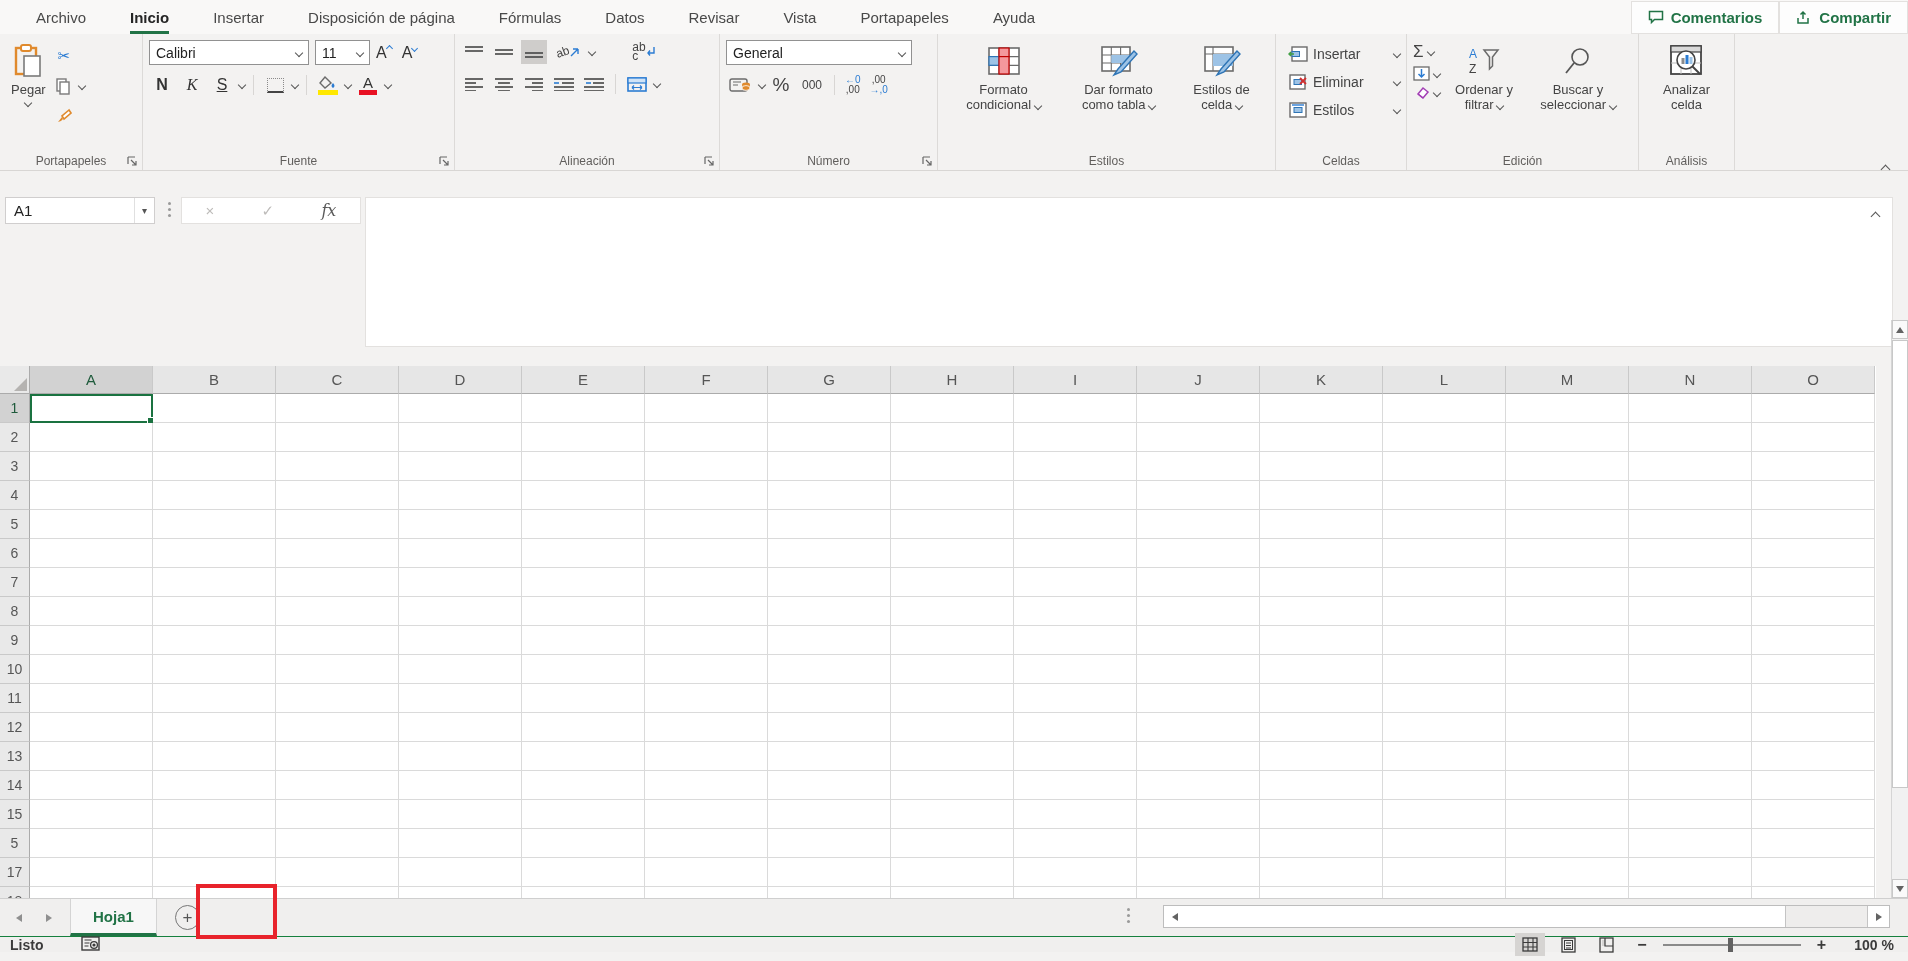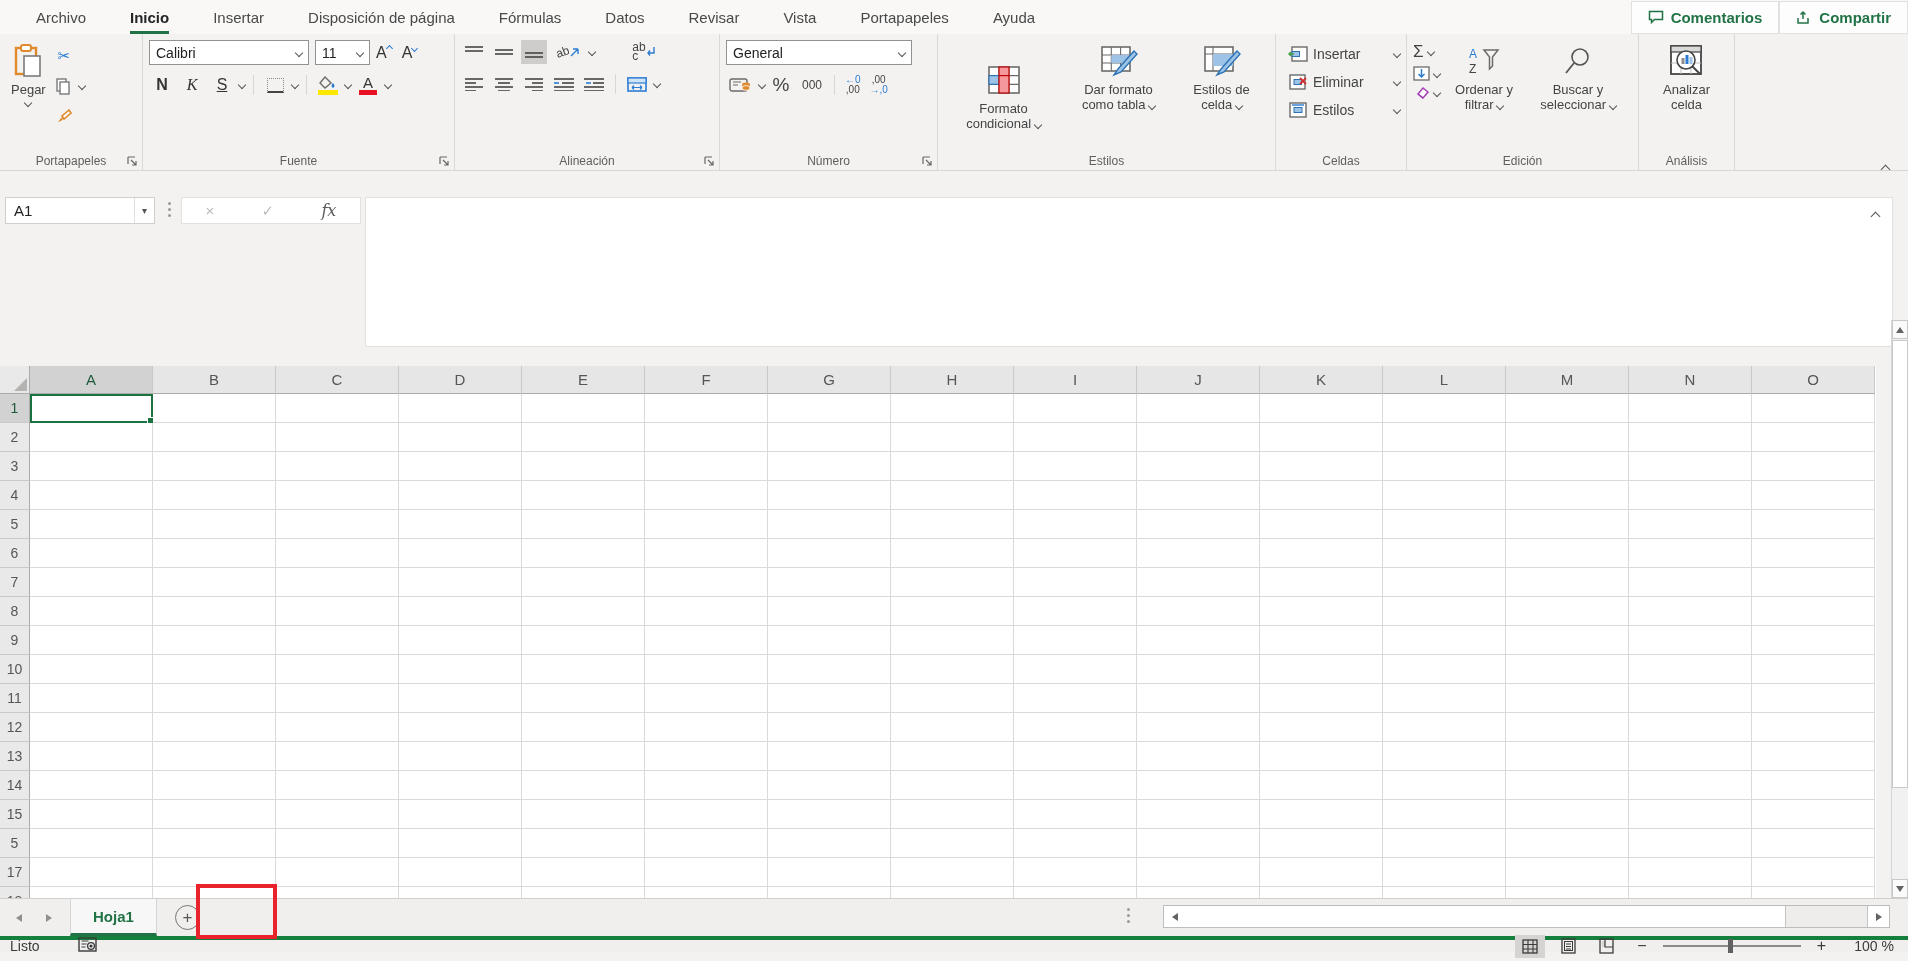--- a/index.html
+++ b/index.html
@@ -157,22 +157,22 @@
   .hs-right { width:22px; display:flex; align-items:center; justify-content:center; background:#fff;
               border-left:1px solid #c4c4c4; }
   .tab-dots { position:absolute; left:1127px; top:908px; }
 
   
   .annotation-box { position:absolute; left:196px; top:884px; width:81px; height:55px;
                     border:4px solid #e8232b; z-index:50; pointer-events:none; }
 
   
   .statusbar { position:absolute; left:0; top:936px; width:1908px; height:16px; background:#f0efee;
-               border-top:4px solid #15803d; display:flex; align-items:center; font-size:14px;
-               color:#3b3b3b; }
+               border-top:1px solid #15803d; display:flex; align-items:center; font-size:14px;
+               color:#3b3b3b;font-weight:bold; }
   .sb-mode { padding-left:10px; }
   .sb-macro { margin-left:38px; }
   .sb-right { margin-left:auto; display:flex; align-items:center; gap:8px; padding-right:14px; }
   .viewbtn { width:30px; height:23px; display:flex; align-items:center; justify-content:center; }
   .viewbtn.active { background:#d6d4d2; }
   .zoom-minus, .zoom-plus { font-size:16px; color:#3b3b3b; padding:0 8px; }
   .zoom-track { width:138px; height:2px; background:#8a8a8a; position:relative; }
   .zoom-thumb { position:absolute; left:65px; top:-6px; width:5px; height:14px; background:#616161; }
   .zoom-label { width:52px; text-align:right; }
 </style>
@@ -454,21 +454,21 @@
     <span class="launcher">
       <svg width="11" height="11" viewBox="0 0 11 11">
           <path d="M1 1 v7 M1 1 h7" stroke="#666" stroke-width="1.2" fill="none"></path>
           <path d="M4 4 l5 5 M9 5 v4 h-4" stroke="#666" stroke-width="1.2" fill="none"></path>
         </svg>
     </span>
   </div>
 
   <div class="rgroup" style="width:338px;">
     <div class="rg-content" style="justify-content:center;gap:4px;">
-      <div class="bigbtn" style="width:110px;justify-content:center;">
+      <div class="bigbtn" style="width:110px;">
         <span class="bicon">
           <svg width="34" height="30" viewBox="0 0 34 30">
               <rect x="2" y="2" width="30" height="26" fill="#fff" stroke="#6b6b6b" stroke-width="1.6"></rect>
               <path d="M12 2 v26 M22 2 v26 M2 10.6 h30 M2 19.3 h30" stroke="#6b6b6b" stroke-width="1.2"></path>
               <rect x="12" y="2" width="10" height="8.6" fill="#f4989c" stroke="#c00000" stroke-width="1.2"></rect>
               <rect x="2" y="10.6" width="10" height="8.7" fill="#9dc3e6" stroke="#2e74b5" stroke-width="1.2"></rect>
               <rect x="12" y="10.6" width="10" height="17.4" fill="#f4989c" stroke="#c00000" stroke-width="1.2"></rect>
             </svg>
         </span>
         <span class="blabel"><span>Formato condicional</span> <span class="chv-plain"></span></span>

